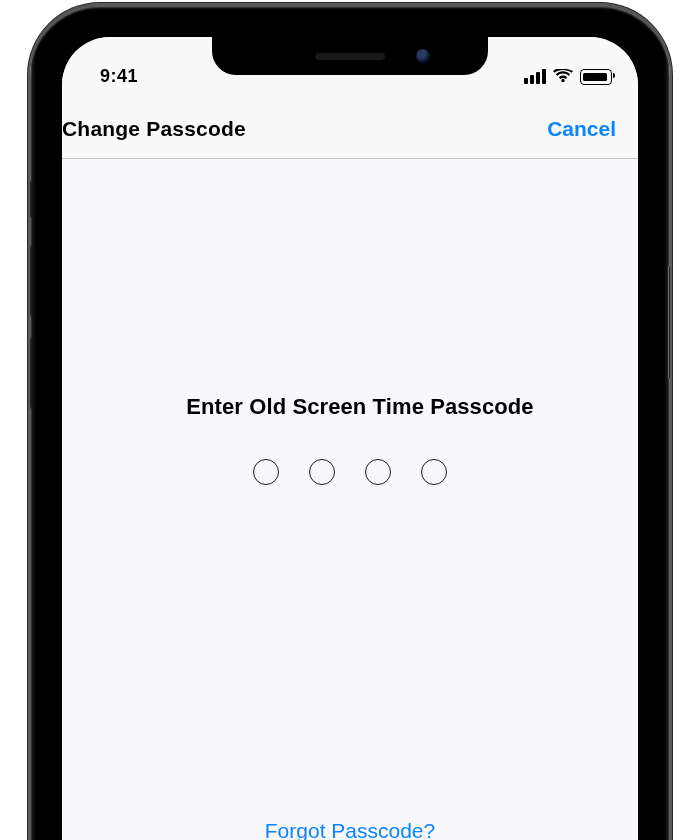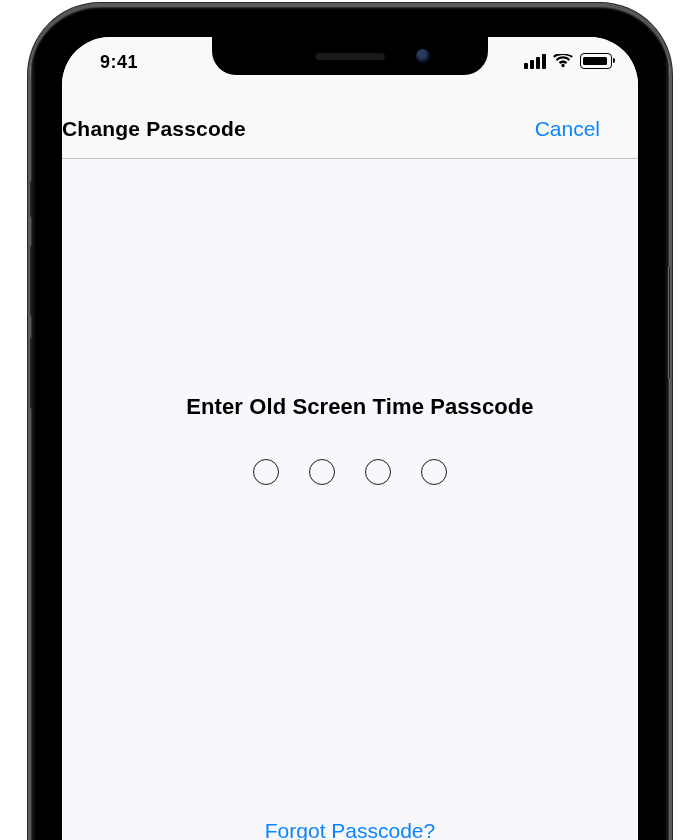--- a/index.html
+++ b/index.html
@@ -79,21 +79,21 @@
       box-shadow:inset 0 1px 1px #000;
     }
     .notch .camera{
       width:14px;height:14px;border-radius:50%;
       background:radial-gradient(circle at 40% 35%,#2a3b60 0 30%,#0a1530 60%,#000 100%);
       position:absolute;right:58px;top:12px;
     }
     
     .status-bar{
       height:48px;
-      display:flex;align-items:flex-start;justify-content:space-between;
+      display:flex;align-items:center;justify-content:space-between;
       padding:15px 22px 0 32px;
       background:var(--nav-bg);
       font-weight:600;font-size:18px;color:#000;
       letter-spacing:.5px;
       gap:32px;
     }
     .status-bar .time{padding-left:6px;}
     .status-bar .right{display:flex;align-items:center;gap:7px;padding-right:4px;padding-top:1px;}
     
     .bars{display:inline-flex;align-items:flex-end;gap:2px;}
@@ -109,23 +109,23 @@
     
     .nav{
       position:relative;
       height:58px;
       background:var(--nav-bg);
       border-bottom:1px solid var(--hairline);
       display:flex;align-items:center;justify-content:flex-start;
     }
     .nav .title{font-size:21px;font-weight:600;color:#000;letter-spacing:.2px;}
     .nav .cancel{
-      position:absolute;right:36px;top:50%;transform:translateY(-50%);
+      position:absolute;right:20px;top:50%;transform:translateY(-50%);
       background:none;border:none;color:var(--ios-blue);
-      font-size:21px;font-family:inherit;padding:6px 2px;cursor:pointer;
+      font-size:21px;font-family:inherit;padding:6px 2px;cursor:pointer;font-weight:bold;
     }
     
     .content{
       position:relative;
       height:calc(100% - 106px);
       background:var(--screen-bg);
     }
     .prompt{
       position:absolute;left:0;right:0;top:235px;
       text-align:center;

